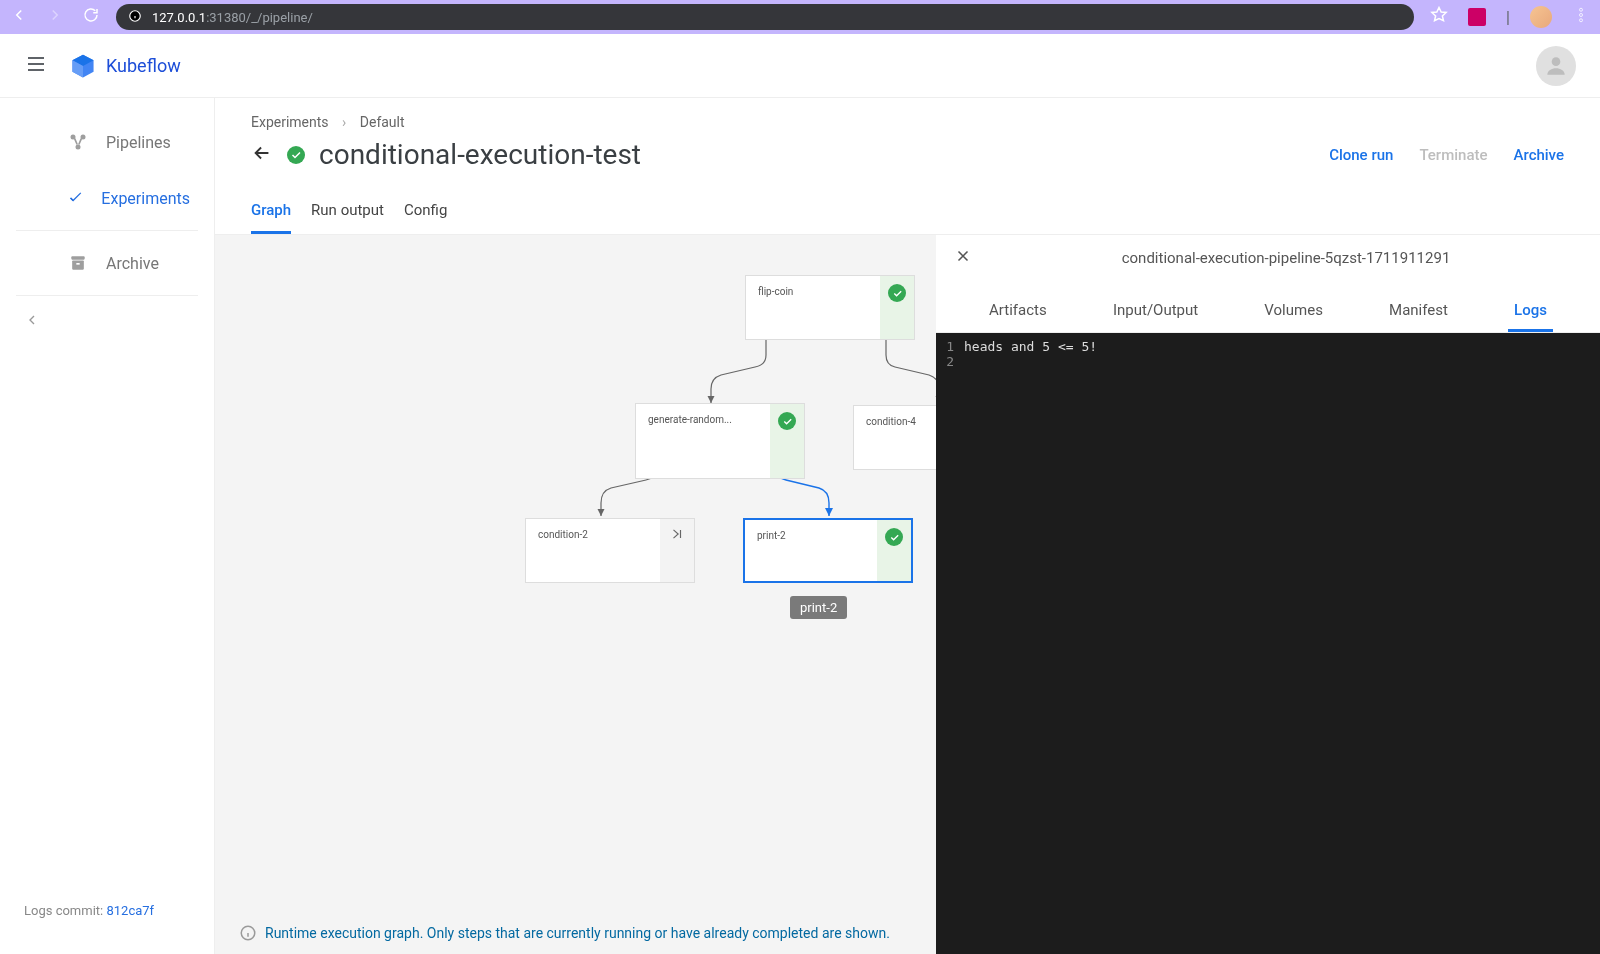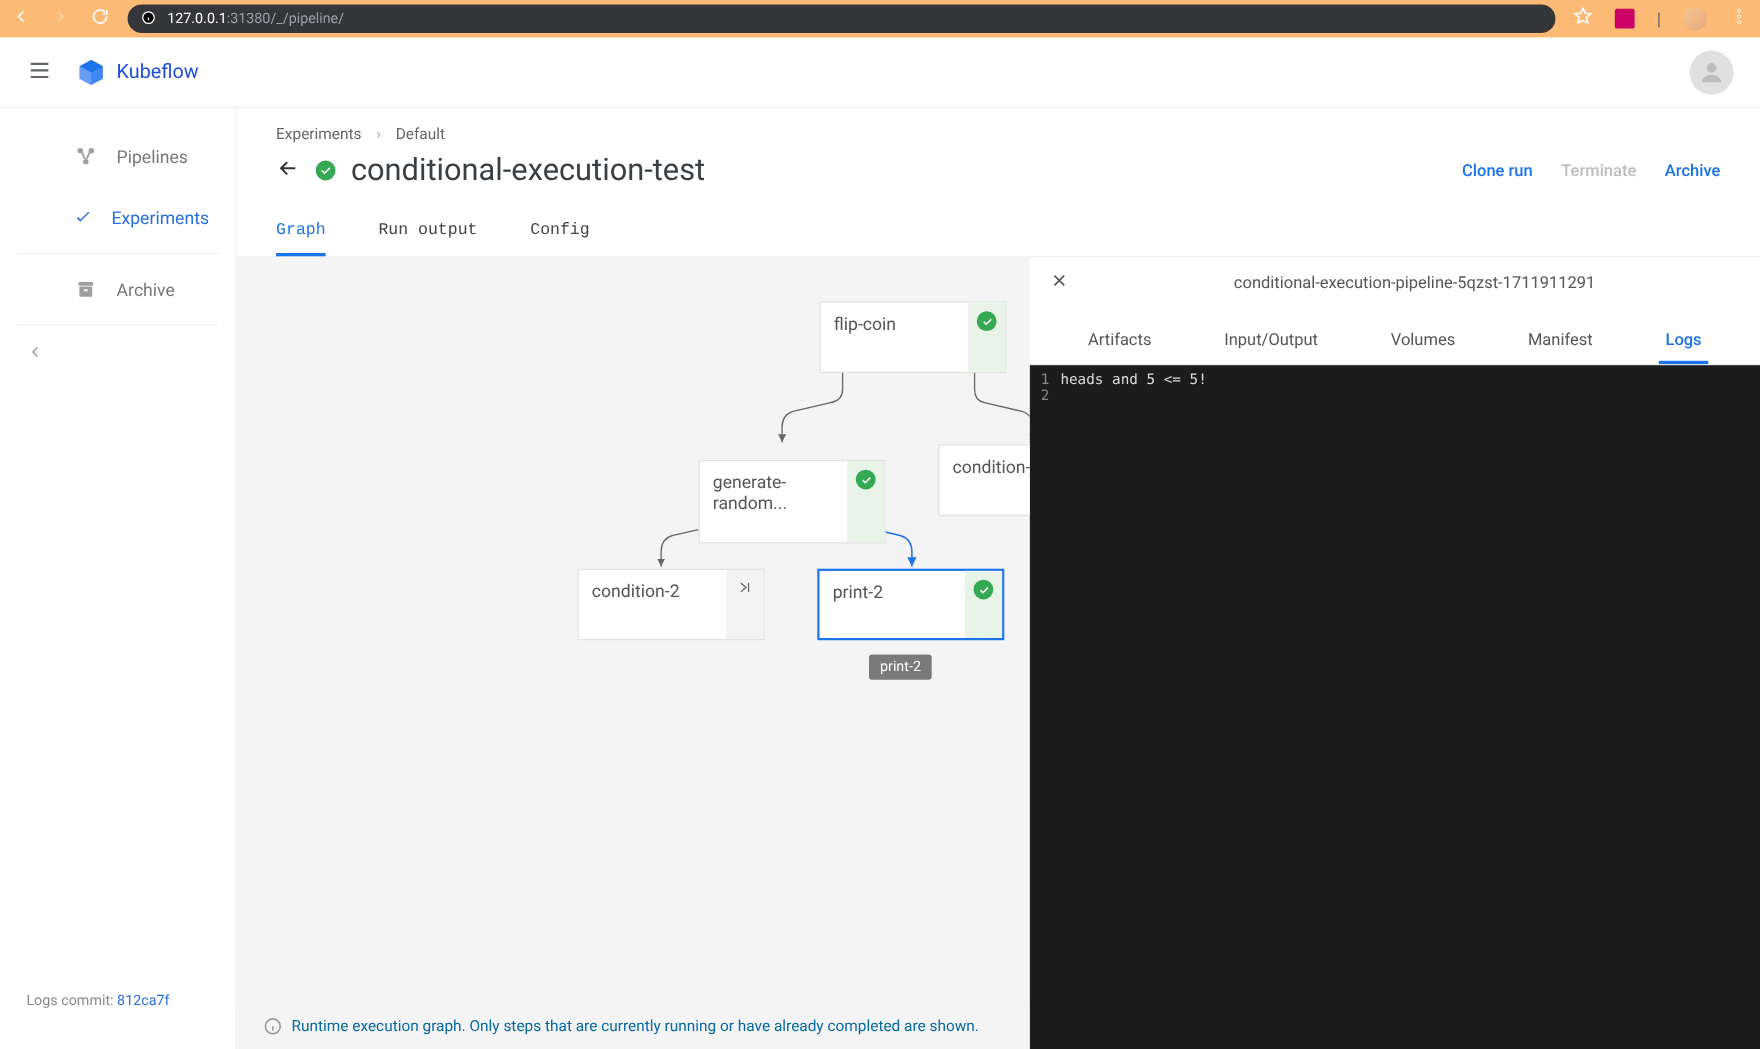--- a/index.html
+++ b/index.html
@@ -1,19 +1,19 @@
 <!DOCTYPE html>
 <html><head>
 <meta charset="utf-8">
 <style>
 * { margin: 0; padding: 0; box-sizing: border-box; }
 body { font-family: -apple-system, BlinkMacSystemFont, "Segoe UI", Roboto, "Helvetica Neue", Arial, sans-serif; width: 1600px; height: 954px; overflow: hidden; background: #fff; }
 
 
-.chrome-bar { height: 34px; background: #fdba74; display: flex; align-items: center; padding: 0 10px; color: #fff; gap: 16px; }
+.chrome-bar { height: 34px; background: #c4b5fd; display: flex; align-items: center; padding: 0 10px; color: #fff; gap: 16px; }
 .chrome-nav { display: flex; align-items: center; gap: 18px; }
 .chrome-nav svg, .chrome-right svg { stroke: #fff; fill: none; }
 .chrome-url-wrap { flex: 1; height: 26px; background: #35363a; border-radius: 13px; display: flex; align-items: center; padding: 0 12px; gap: 10px; }
 .url-text { color: #fff; font-size: 13px; }
 .url-text .gray { color: #9aa0a6; }
 .chrome-right { display: flex; align-items: center; gap: 20px; }
 .ext-icon { width: 18px; height: 18px; background: #c06; border-radius: 2px; }
 .avatar-sm { width: 22px; height: 22px; border-radius: 50%; background: linear-gradient(135deg,#f6c492,#e8a87c); }
 
 
@@ -39,27 +39,27 @@
 
 .crumb-row { padding: 16px 36px 8px; font-size: 14px; color: #666; }
 .crumb-sep { margin: 0 10px; color: #aaa; }
 .title-row { display: flex; align-items: center; justify-content: space-between; padding: 0 36px 18px; }
 .title-left { display: flex; align-items: center; gap: 14px; }
 .title-text { font-size: 28px; color: #3a3f43; text-align: center; }
 .title-actions { display: flex; align-items: center; gap: 26px; font-size: 15px; font-weight: 500; }
 .act-link { color: #1a73e8; cursor: pointer; }
 .act-link.disabled { color: #bdbdbd; cursor: default; }
 
-.tabs-row { display: flex; gap: 48px; padding: 0 36px; border-bottom: 1px solid #eee; font-family: Liberation Mono, monospace; }
+.tabs-row { display: flex; gap: 20px; padding: 0 36px; border-bottom: 1px solid #eee; }
 .tab { padding: 12px 0; font-size: 15px; color: #444; cursor: pointer; border-bottom: 3px solid transparent; }
 .tab.active { color: #1a73e8; border-bottom-color: #1a73e8; font-weight:500; }
 
 .workspace { flex: 1; position: relative; display: flex; }
 .graph-area { flex: 1; background: #f4f4f4; position: relative; overflow: hidden; }
-.node { position: absolute; background: #fff; border: 1px solid #ddd; font-size: 16px; color: #555; display: flex; }
+.node { position: absolute; background: #fff; border: 1px solid #ddd; font-size: 10px; color: #555; display: flex; }
 .node.selected { border: 2px solid #1a73e8; }
 .node-body { flex: 1; padding: 10px 12px; }
 .node-strip { width: 34px; display: flex; align-items: flex-start; justify-content: center; padding-top: 8px; }
 .node-strip.ok { background: #e8f4e7; }
 .node-strip.skip { background: #f3f3f3; }
 .check-circle { width:18px; height:18px; background:#34a853; border-radius:50%; display:flex; align-items:center; justify-content:center; }
 .check-circle svg { stroke:#fff; }
 .skip-ic svg { stroke:#666; fill:none; }
 .graph-edges { position:absolute; inset:0; pointer-events:none; }
 
@@ -232,21 +232,21 @@
         <div class="node" style="left:530px; top:40px; width:170px; height:65px;">
           <div class="node-body"><span>flip-coin</span></div>
           <div class="node-strip ok">
               <span class="check-circle">
                 <svg width="11" height="11" viewBox="0 0 24 24" stroke-width="3" fill="none">
                   <path d="M5 12l5 5L20 7"></path>
                 </svg>
               </span>
             </div>
         </div>
-        <div class="node" style="left:420px; top:184px; width:170px; height:76px;">
+        <div class="node" style="left:420px; top:168px; width:170px; height:76px;">
           <div class="node-body"><span>generate-random...</span></div>
           <div class="node-strip ok">
               <span class="check-circle">
                 <svg width="11" height="11" viewBox="0 0 24 24" stroke-width="3" fill="none">
                   <path d="M5 12l5 5L20 7"></path>
                 </svg>
               </span>
             </div>
         </div>
         <div class="node" style="left:638px; top:170px; width:170px; height:65px;">

